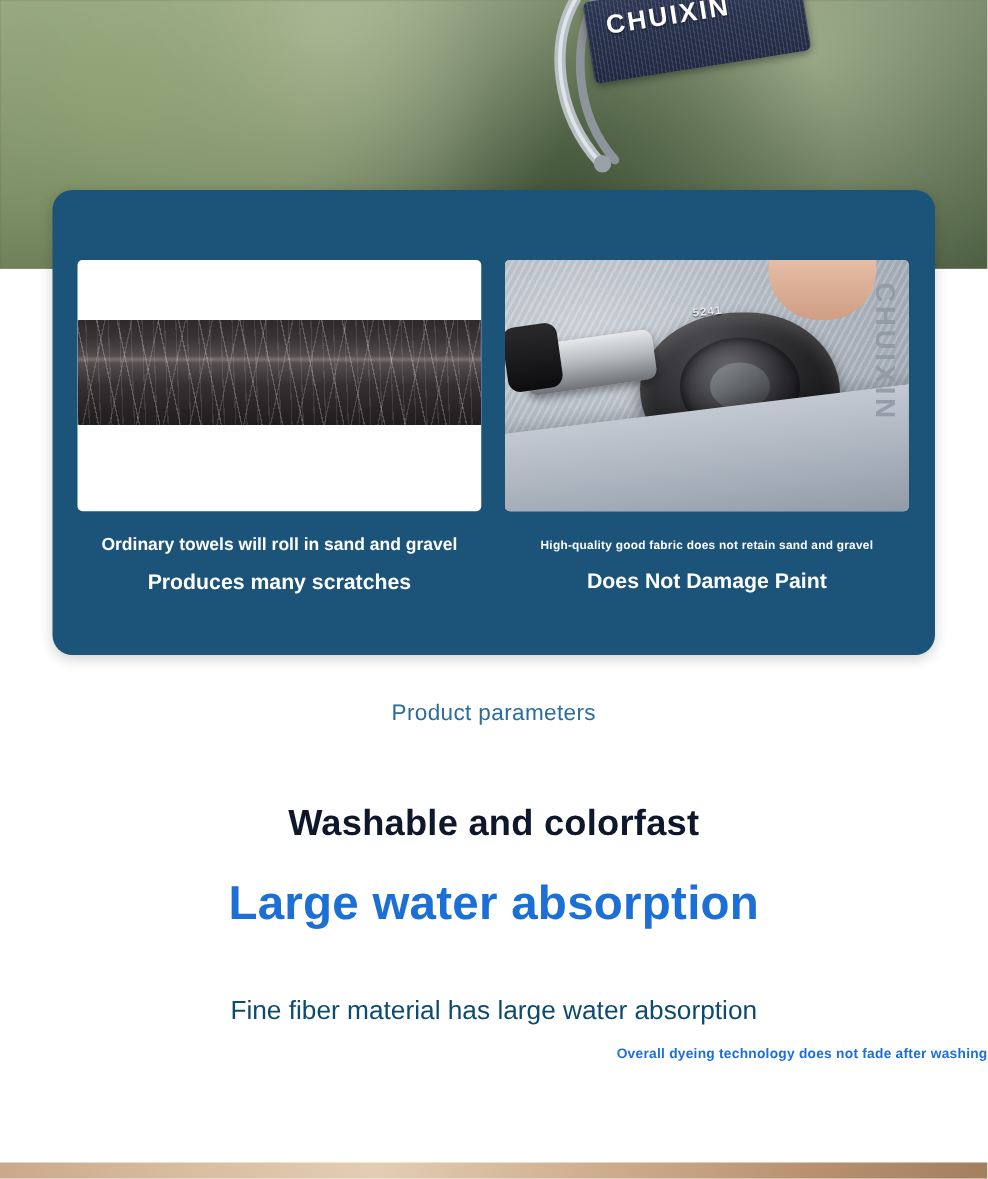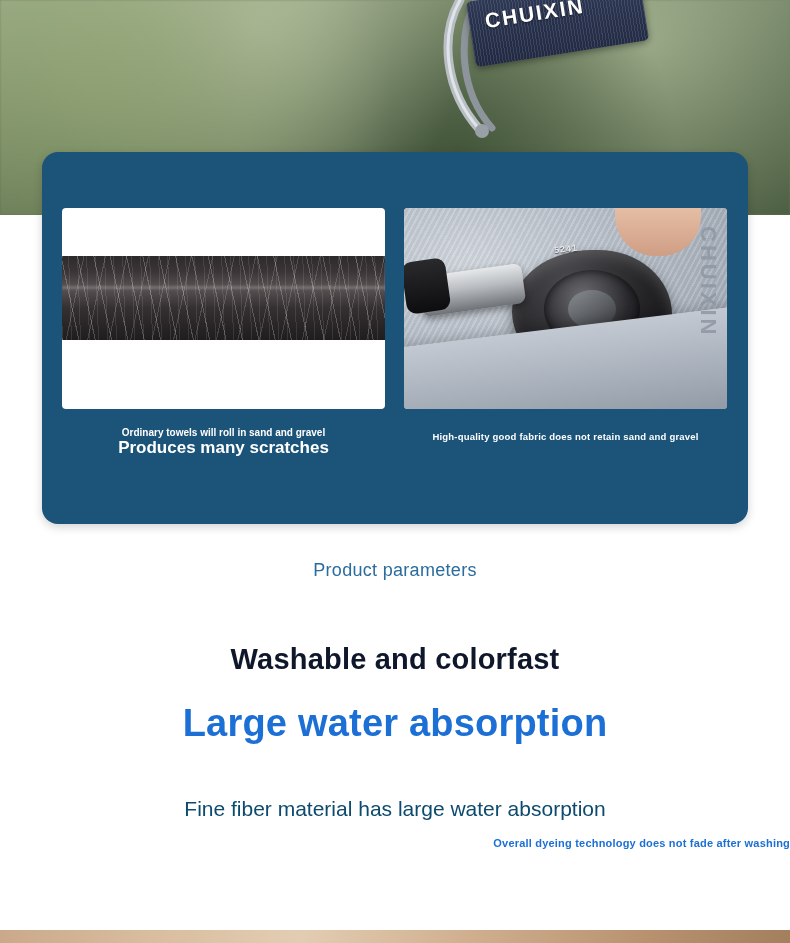--- a/index.html
+++ b/index.html
@@ -204,27 +204,28 @@
     color: #ffffff;
   }
   .caption-small {
     font-size: 9.5px;
     font-weight: 700;
     letter-spacing: .2px;
     margin-top: 22px;
     line-height: 1.2;
   }
   .caption-small-left {
-    font-size: 10px;
+    font-size: 14px;
     font-weight: 700;
     margin-top: 18px;
   }
   .caption-big {
     font-size: 17px;
     font-weight: 700;
+    margin-top: 13px;
   }
 
   
   .params {
     position: absolute;
     left: 0;
     top: 560px;
     width: 790px;
     text-align: center;
   }
@@ -312,20 +313,21 @@
         <div class="reel-body"></div>
         <div class="reel-spool"></div>
         <div class="reel-handle"></div>
         <div class="reel-knob"></div>
         <div class="reel-label">5241</div>
         <div class="towel-fold"></div>
         <div class="towel-brand">CHUIXIN</div>
       </div>
       <div class="caption">
         <div class="caption-small">High-quality good fabric does not retain sand and gravel</div>
+        <div class="caption-big">Does Not Damage Paint</div>
       </div>
     </div>
 
   </div>
 </div>
 
 <div class="params">
   <div class="params-title">Product parameters</div>
   <div class="headline-1">Washable and colorfast</div>
   <div class="headline-2">Large water absorption</div>

